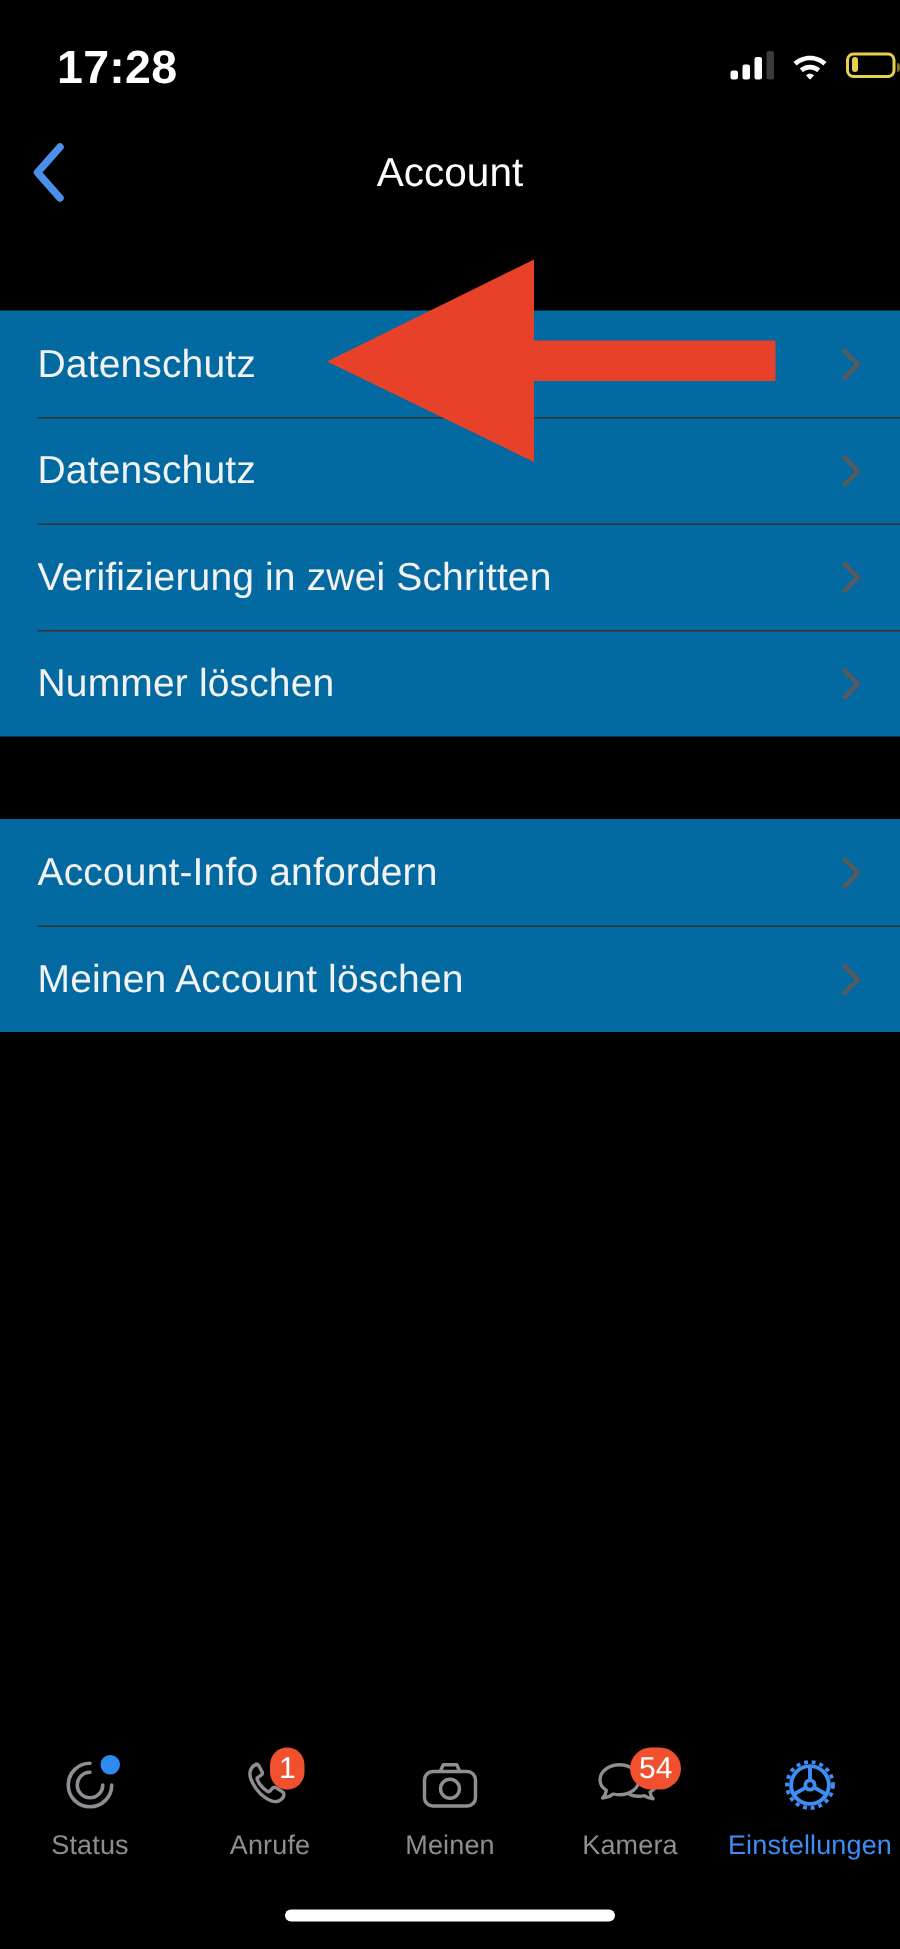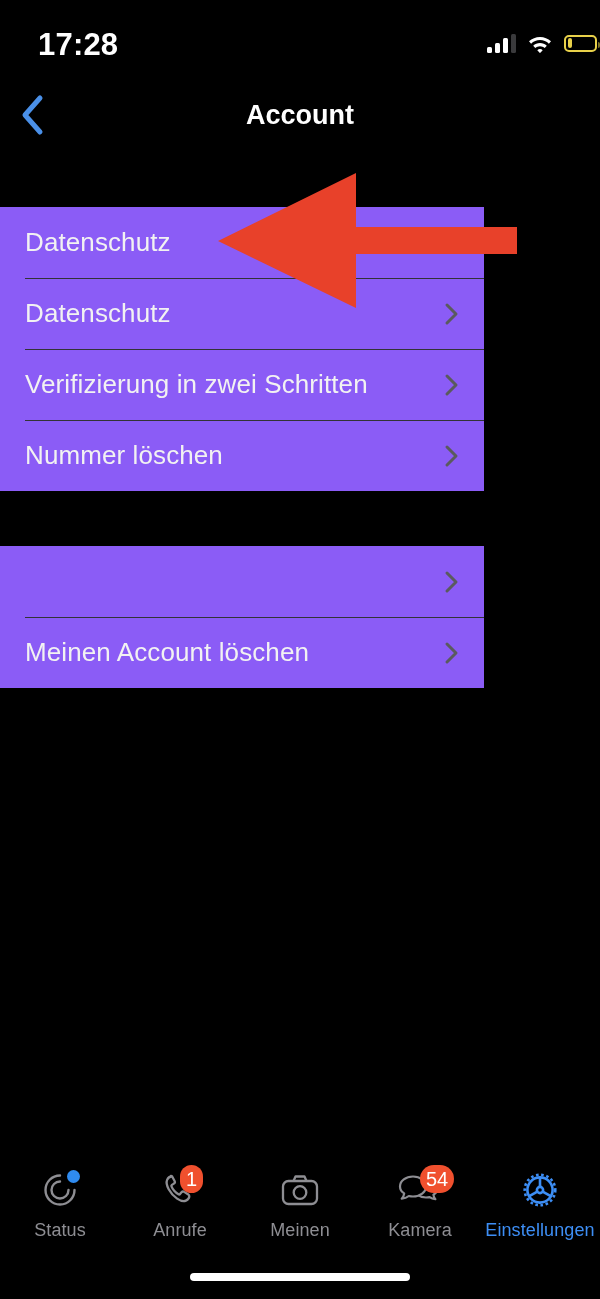--- a/index.html
+++ b/index.html
@@ -110,30 +110,30 @@
     align-items: center;
     justify-content: center;
     cursor: pointer;
   }
   .nav-title {
     position: absolute;
     left: 0; right: 0;
     top: 24px;
     text-align: center;
     font-size: 27px;
-    font-weight: bold;
+    font-weight: normal;
     color: #ffffff;
   }
 
   
   .group {
     position: absolute;
     left: 0;
-    width: 484px;
-    background: #8b5cf6;
+    width: 600px;
+    background: #0369a1;
   }
   #group-1 { top: 207px; }
   #group-2 { top: 546px; }
   .row {
     position: relative;
     height: 71px;
     display: flex;
     align-items: center;
     cursor: pointer;
   }
@@ -305,20 +305,21 @@
     <div class="row">
       <span class="row-label">Nummer löschen</span>
       <svg class="row-chev" viewBox="0 0 20 28">
         <polyline points="5,5 14,14 5,23" fill="none" stroke="#5a5a5e" stroke-width="3" stroke-linecap="round" stroke-linejoin="round"></polyline>
       </svg>
     </div>
   </div>
 
   <div class="group" id="group-2">
     <div class="row">
+      <span class="row-label">Account-Info anfordern</span>
       <svg class="row-chev" viewBox="0 0 20 28">
         <polyline points="5,5 14,14 5,23" fill="none" stroke="#5a5a5e" stroke-width="3" stroke-linecap="round" stroke-linejoin="round"></polyline>
       </svg>
     </div>
     <div class="row">
       <span class="row-label">Meinen Account löschen</span>
       <svg class="row-chev" viewBox="0 0 20 28">
         <polyline points="5,5 14,14 5,23" fill="none" stroke="#5a5a5e" stroke-width="3" stroke-linecap="round" stroke-linejoin="round"></polyline>
       </svg>
     </div>

